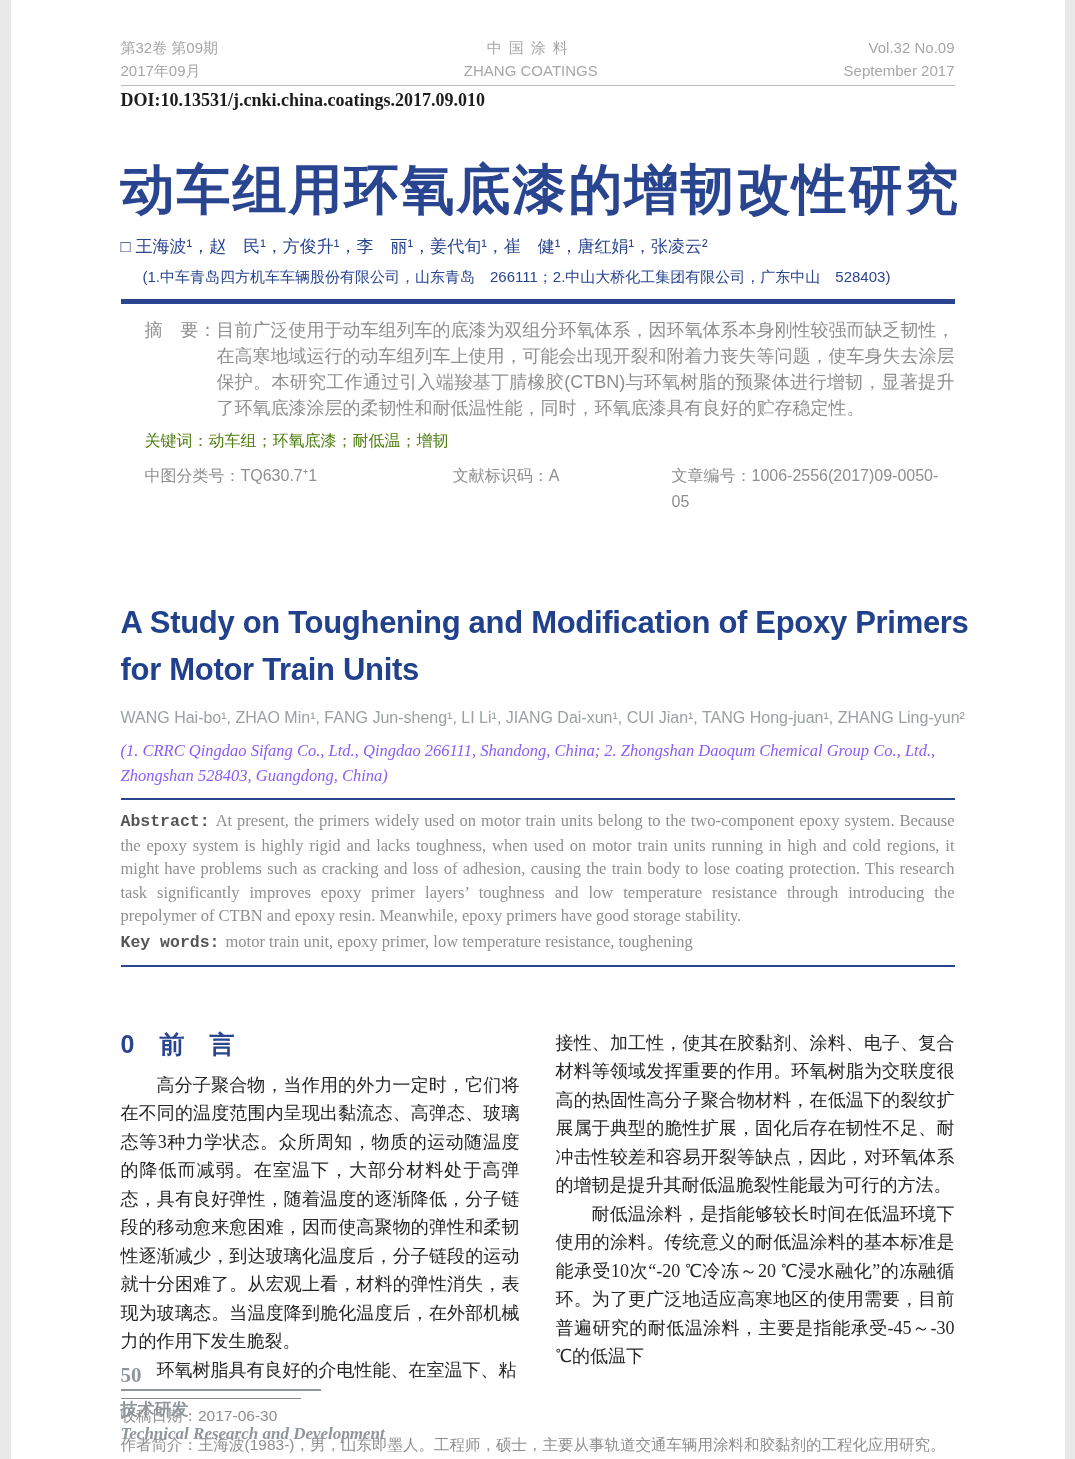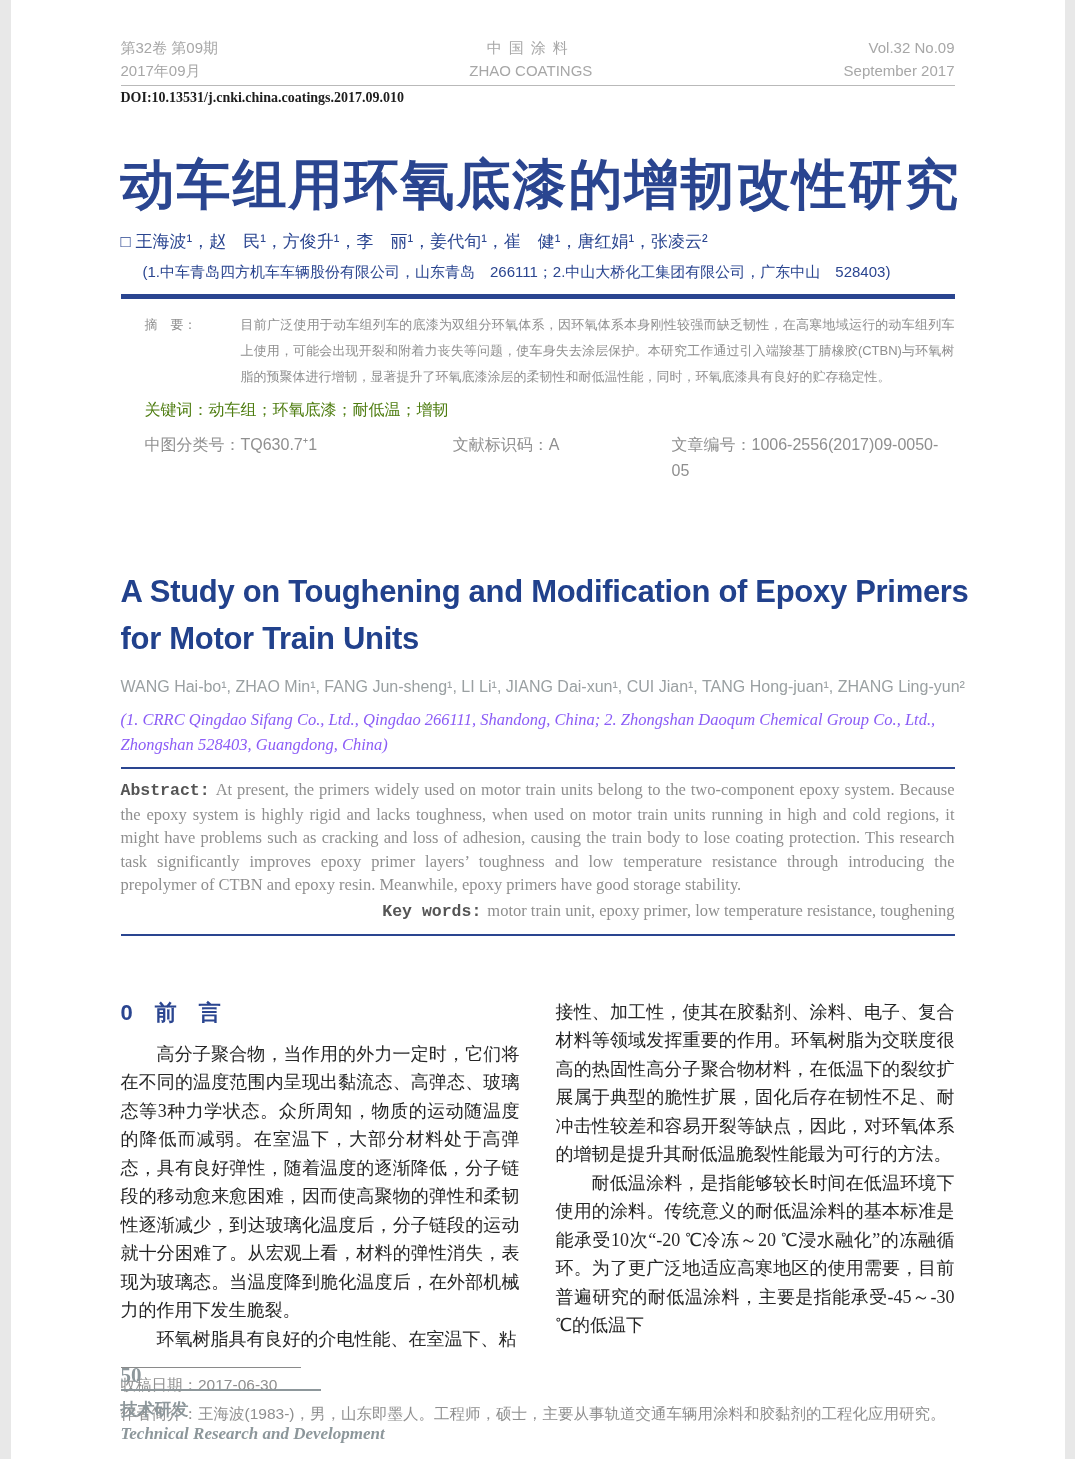--- a/index.html
+++ b/index.html
@@ -11,54 +11,54 @@
   }
   
   .masthead { display:flex; justify-content:space-between; align-items:flex-start;
     color:#a7a7a7; font-size:15px; line-height:23px; }
   .mh-left { text-align:left; }
   .mh-center { text-align:center; }
   .mh-center .cn { letter-spacing:7px; }
   .mh-right { text-align:right; }
   .mh-rule { border-top:1px solid #b9b9b9; margin-top:3px; }
   .doi { font-family:"Liberation Serif", serif; font-weight:bold; color:#1d1d1d;
-    font-size:14px; margin-top:4px; }
+    font-size:18px; margin-top:4px; }
   
   .cn-title { margin-top:48px; color:#2a4590; font-weight:bold; font-size:54px;
     letter-spacing:2px; line-height:60px; white-space:nowrap; }
   .cn-authors { margin-top:16px; color:#2a4590; font-size:17px; line-height:24px; }
   .cn-affil { margin-top:7px; color:#2a4590; font-size:15px; line-height:22px;
     padding-left:22px; white-space:nowrap; }
   .blue-bar { height:5px; background:#2a4590; margin-top:11px; }
   
   .cn-abstract { display:flex; margin:13px 0 6px 24px; color:#8f8f8f;
-    font-size:13px; line-height:26px;gap:44px; }
+    font-size:18px; line-height:26px; }
   .cn-abs-label { flex:0 0 auto; white-space:nowrap; }
   .cn-abs-text { flex:1 1 auto; text-align:justify; }
   .cn-keywords { margin:7px 0 0 24px; color:#4d7c0f; font-size:16px; line-height:26px; }
   .meta-row { display:flex; margin:9px 0 0 24px; color:#8f8f8f; font-size:16px; line-height:26px; }
   .meta-clc { width:310px; }
   .meta-doc { width:220px; }
   
   .en-block { margin-top:84px; }
   .en-title { color:#21418c; font-weight:bold; font-size:31px; line-height:47px;
     letter-spacing:-0.3px; white-space:nowrap; }
   .en-authors { margin-top:13px; color:#9aa0a2; font-size:16px; line-height:24px; white-space:nowrap; }
   .en-affil { margin-top:8px; color:#8b5cf6; font-style:italic;
     font-family:"Liberation Serif", serif; font-size:16.5px; line-height:25px; }
   .en-rule { border-top:2px solid #2a4590; margin-top:10px; }
   .en-abstract { margin-top:9px; color:#8f8f8f; font-family:"Liberation Serif", serif;
     font-size:16.5px; line-height:23.5px; text-align:justify; }
   .en-abstract b, .en-keywords b { color:#555555; margin-right:6px;font-family:Liberation Mono, monospace; }
   .en-keywords { margin-top:2px; color:#8f8f8f; font-family:"Liberation Serif", serif;
-    font-size:16.5px; line-height:24px;text-align:right; }
+    font-size:16.5px; line-height:24px; }
   
   .body-cols { margin-top:62px; display:flex; gap:36px; }
   .col { flex:1 1 0; }
-  .section-heading { color:#2a4590; font-weight:bold; font-size:22px; line-height:30px;
+  .section-heading { color:#2a4590; font-weight:bold; font-size:25px; line-height:30px;
     margin-bottom:12px; }
   .col p { font-family:"Liberation Serif", serif; color:#262626; font-size:18px;
     line-height:28.5px; text-align:justify; }
   .col p.indent { text-indent:2em; }
   
   .footnote { margin-top:14px; }
   .fn-rule { width:180px; border-top:1px solid #8a8a8a; }
   .fn-line { color:#8f8f8f; font-size:15.5px; line-height:25px; margin-top:4px; }
   
   .page-footer { position:absolute; left:110px; bottom:14px; width:855px; color:#8d979b; }
@@ -73,21 +73,21 @@
 
 <div class="page">
 
   <div class="masthead">
     <div class="mh-left">
       <div>第32卷 第09期</div>
       <div>2017年09月</div>
     </div>
     <div class="mh-center">
       <div class="cn">中国涂料</div>
-      <div>ZHAO COATINGS</div>
+      <div>ZHANG COATINGS</div>
     </div>
     <div class="mh-right">
       <div>Vol.32 No.09</div>
       <div>September 2017</div>
     </div>
   </div>
   <div class="mh-rule"></div>
   <div class="doi">DOI:10.13531/j.cnki.china.coatings.2017.09.010</div>
 
   <h1 class="cn-title">动车组用环氧底漆的增韧改性研究</h1>

